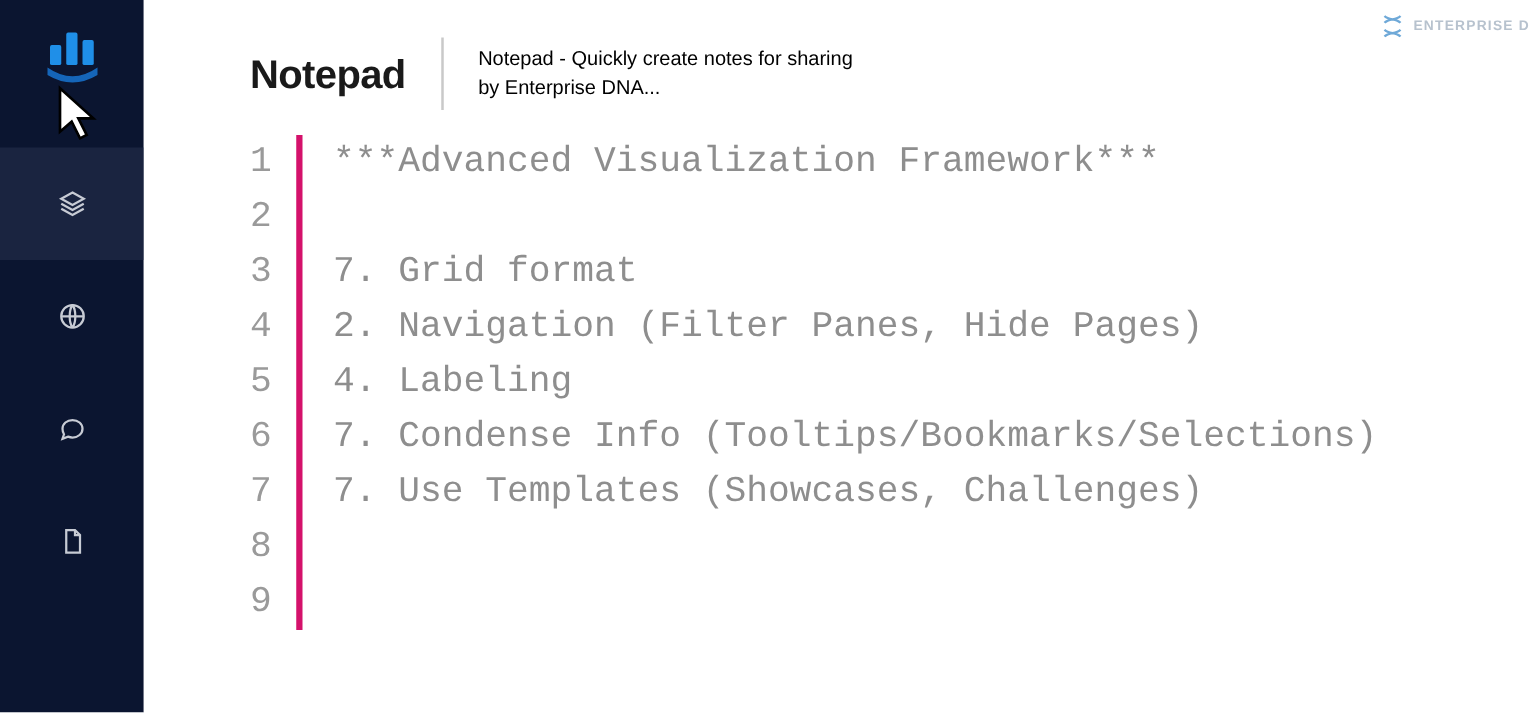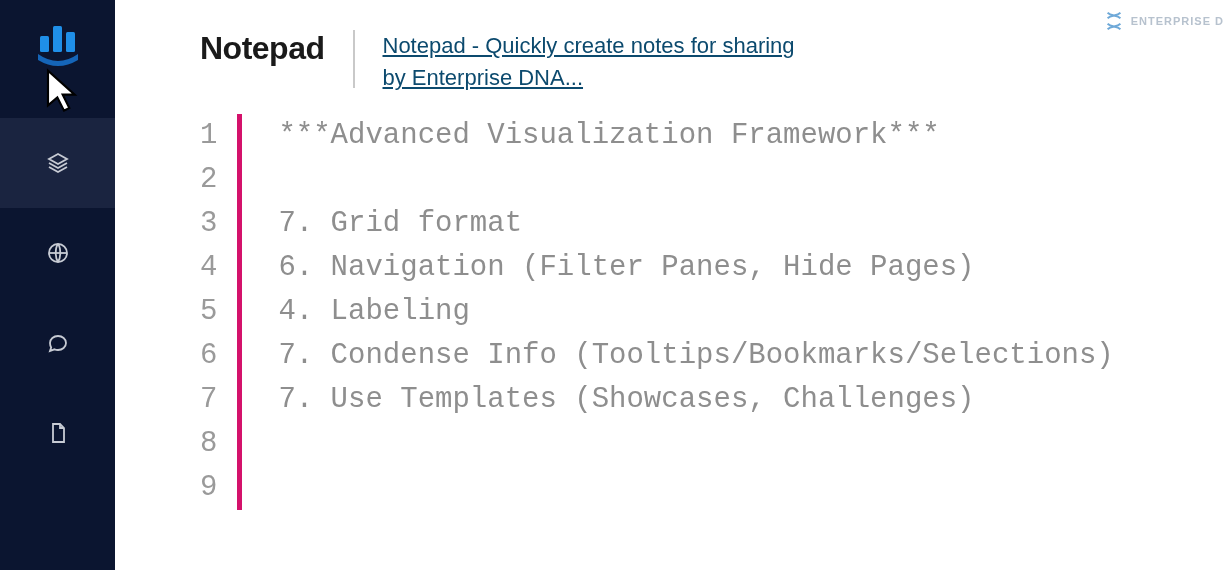--- a/index.html
+++ b/index.html
@@ -45,41 +45,40 @@
   
   .main {
     flex: 1;
     background: #fff;
     display: flex;
     flex-direction: column;
     position: relative;
   }
   .header {
     display: flex;
-    align-items: flex-start;
+    align-items: center;
     padding: 30px 0 20px 85px;
   }
   .header-title {
     font-size: 32px;
     font-weight: 800;
     color: #1a1a1a;
     letter-spacing: -0.5px;
   }
   .header-divider {
     width: 2px;
     height: 58px;
     background: #c9c9c9;
     margin: 0 28px;
   }
   .header-subtitle {
-    font-size: 22px;
+    font-size: 16px;
     line-height: 1.45;
-    color: #0c4a6e;
+    color: #000000;
     font-weight: 400;
-    text-decoration: underline;
   }
 
   
   .watermark {
     position: absolute;
     top: 10px;
     right: 6px;
     display: flex;
     align-items: center;
     gap: 6px;
@@ -109,21 +108,21 @@
     background: #d4116b;
     margin-right: 24px;
   }
   .code {
     font-size: 29px;
     line-height: 44px;
     color: #8e8e8e;
     font-weight: 500;
     white-space: pre;
   }
-  .code div { height: 44px; margin-left: 12px; }
+  .code div { height: 44px; }
 </style>
 </head>
 <body>
 
 <div class="sidebar">
   <div class="logo">
     <svg viewBox="0 0 48 48">
       <rect x="6" y="16" width="9" height="16" rx="1.5" fill="#1f8fe8"></rect>
       <rect x="19" y="6" width="9" height="26" rx="1.5" fill="#1f8fe8"></rect>
       <rect x="32" y="12" width="9" height="20" rx="1.5" fill="#1f8fe8"></rect>
@@ -185,16 +184,16 @@
         <div>2</div>
         <div>3</div>
         <div>4</div>
         <div>5</div>
         <div>6</div>
         <div>7</div>
         <div>8</div>
         <div>9</div>
       </div>
     <div class="ruler"></div>
-    <div class="code" id="code"><div>***Advanced Visualization Framework***</div><div></div><div>7. Grid format</div><div>6. Navigation (Filter Panes, Hide Pages)</div><div>4. Labeling</div><div>7. Condense Info (Tooltips/Bookmarks/Selections)</div><div>7. Use Templates (Showcases, Challenges)</div></div>
+    <div class="code" id="code"><div>***Advanced Visualization Framework***</div><div></div><div>7. Grid format</div><div>2. Navigation (Filter Panes, Hide Pages)</div><div>4. Labeling</div><div>7. Condense Info (Tooltips/Bookmarks/Selections)</div><div>7. Use Templates (Showcases, Challenges)</div></div>
   </div>
 
 </div>
 
 </body></html>

